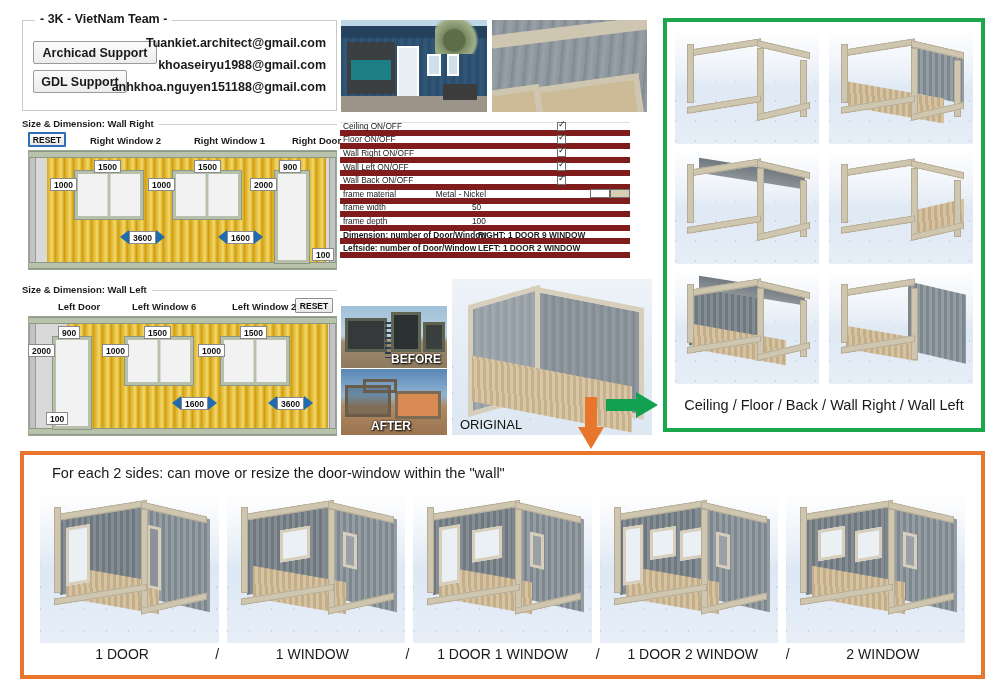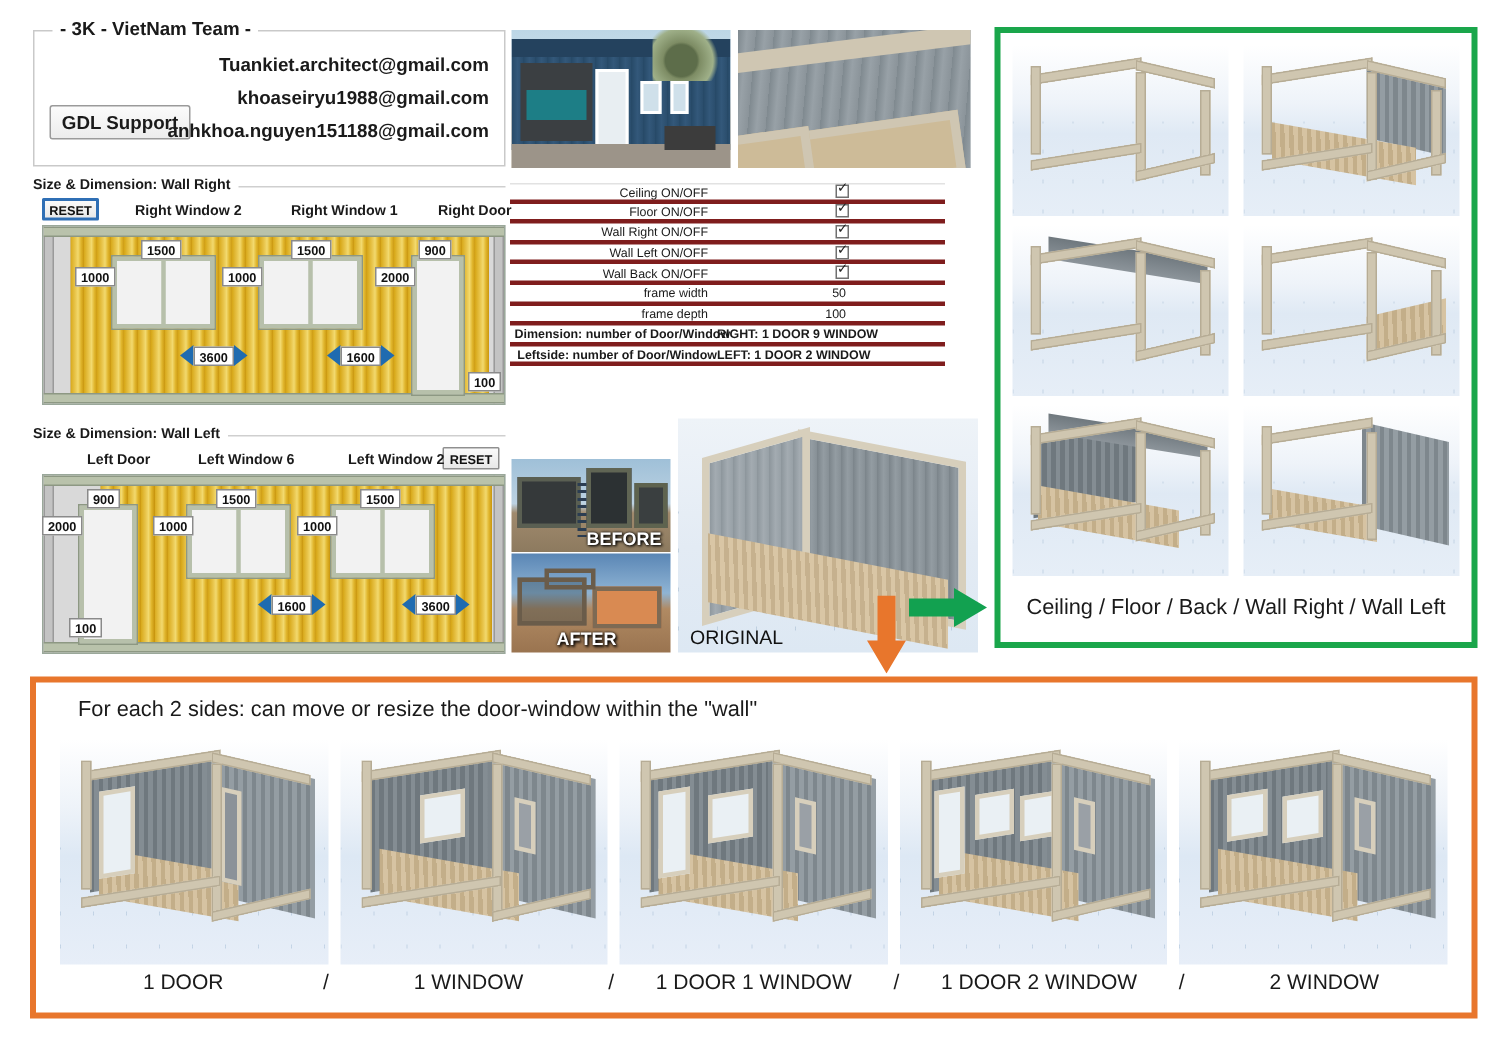--- a/index.html
+++ b/index.html
@@ -105,21 +105,21 @@
     background:#fff;border:1px solid #8a8a8a;font-size:8.5px;font-weight:bold;
     padding:0 3px;line-height:12px;height:13px;
   }
 
   
   #settings-table {
     left: 340px; top: 122px; width: 290px;
   }
   .st-row {
     display:flex; align-items:center; height: 13.6px;
-    border-bottom: 3px solid #7f1d1d; font-size: 8.3px; color:#1a1a1a;text-align:right;
+    border-bottom: 6px solid #7f1d1d; font-size: 8.3px; color:#1a1a1a;
   }
   .st-row:first-child { border-top: 1px solid #e2e2e2; }
   .st-label { width: 132px; padding-left: 3px; white-space:nowrap; }
   .st-value { width: 92px; white-space:nowrap; }
   .st-ctrl  { flex: 1; display:flex; align-items:center; }
   .st-row.bold .st-label, .st-row.bold .st-value { font-weight:bold; }
   .st-row.bold .st-label { width: 138px; }
   .chk {
     width: 9px; height: 9px; border:1px solid #707070; background:#fff;
     position:relative; display:inline-block; margin-left:85px;
@@ -274,20 +274,21 @@
   .ocap { flex: 1 1 0; text-align:center; font-size: 14px; color:#1a1a1a; white-space:nowrap; }
   .osep { width: 26px; text-align:center; font-size: 14px; color:#1a1a1a; }
   .ob-cell { position:relative; overflow:hidden;
     background: linear-gradient(#ffffff 0%, #eef3f9 30%, #dde8f4 52%, #e7eef8 100%); }
 </style>
 </head>
 <body>
 
 <div class="abs" id="contact-group">
   <div id="contact-legend">- 3K - VietNam Team -</div>
+  <div class="gbtn" id="archicad-support-button">Archicad Support</div>
   <div class="gbtn" id="gdl-support-button">GDL Support</div>
   <div class="email" id="email-1">Tuankiet.architect@gmail.com</div>
   <div class="email" id="email-2">khoaseiryu1988@gmail.com</div>
   <div class="email" id="email-3">anhkhoa.nguyen151188@gmail.com</div>
 </div>
 
 <div class="abs wall-panel" id="wall-right-panel" style="left:22px;top:118px;width:315px;height:155px;">
   <div class="wall-rule"></div>
   <div class="wall-title">Size &amp; Dimension: Wall Right</div>
 
@@ -405,20 +406,30 @@
         <span class="chk"></span>
       </div>
   </div>
   <div class="st-row">
     <div class="st-label">Wall Back ON/OFF</div>
     <div class="st-ctrl">
         <span class="chk"></span>
       </div>
   </div>
 
+  <div class="st-row">
+    <div class="st-label">frame material</div>
+    <div class="st-value">Metal - Nickel</div>
+    <div class="st-ctrl">
+      <span class="swatch-pair">
+        <span class="sw blank"></span>
+        <span class="sw nickel"></span>
+      </span>
+    </div>
+  </div>
   <div class="st-row">
     <div class="st-label">frame width</div>
     <div class="st-value">50</div>
     <div class="st-ctrl"></div>
   </div>
   <div class="st-row">
     <div class="st-label">frame depth</div>
     <div class="st-value">100</div>
     <div class="st-ctrl"></div>
   </div>

